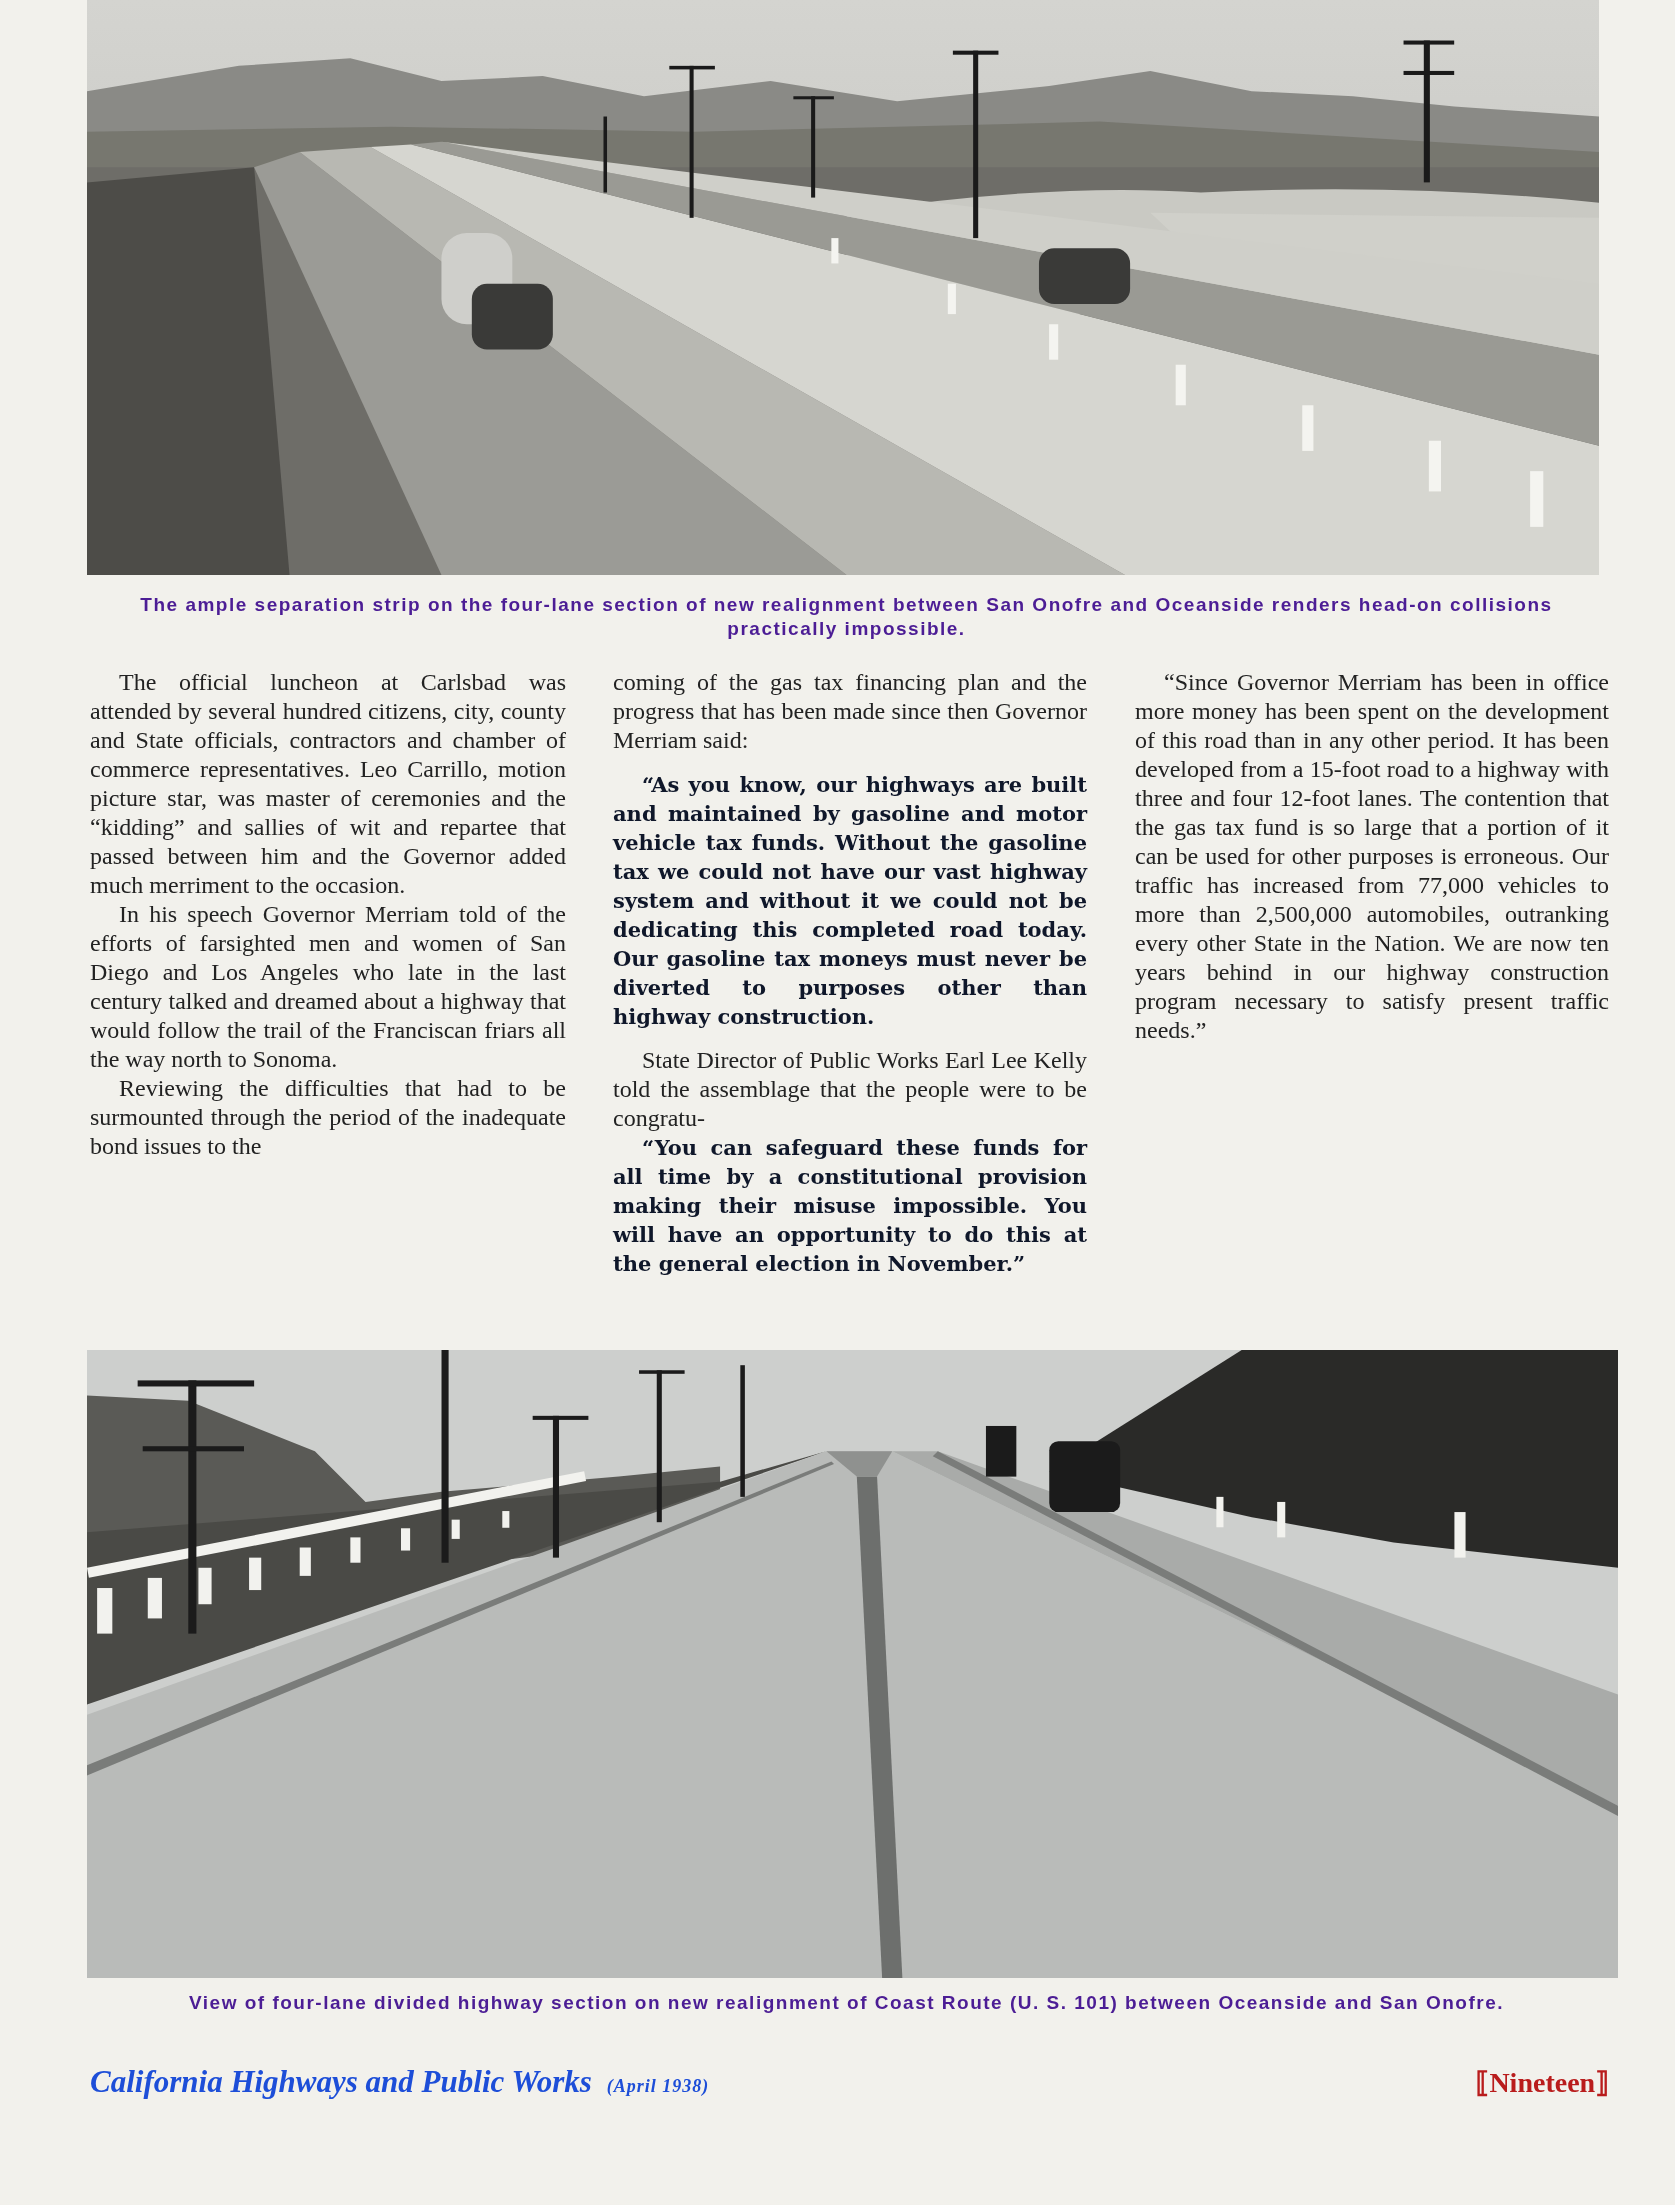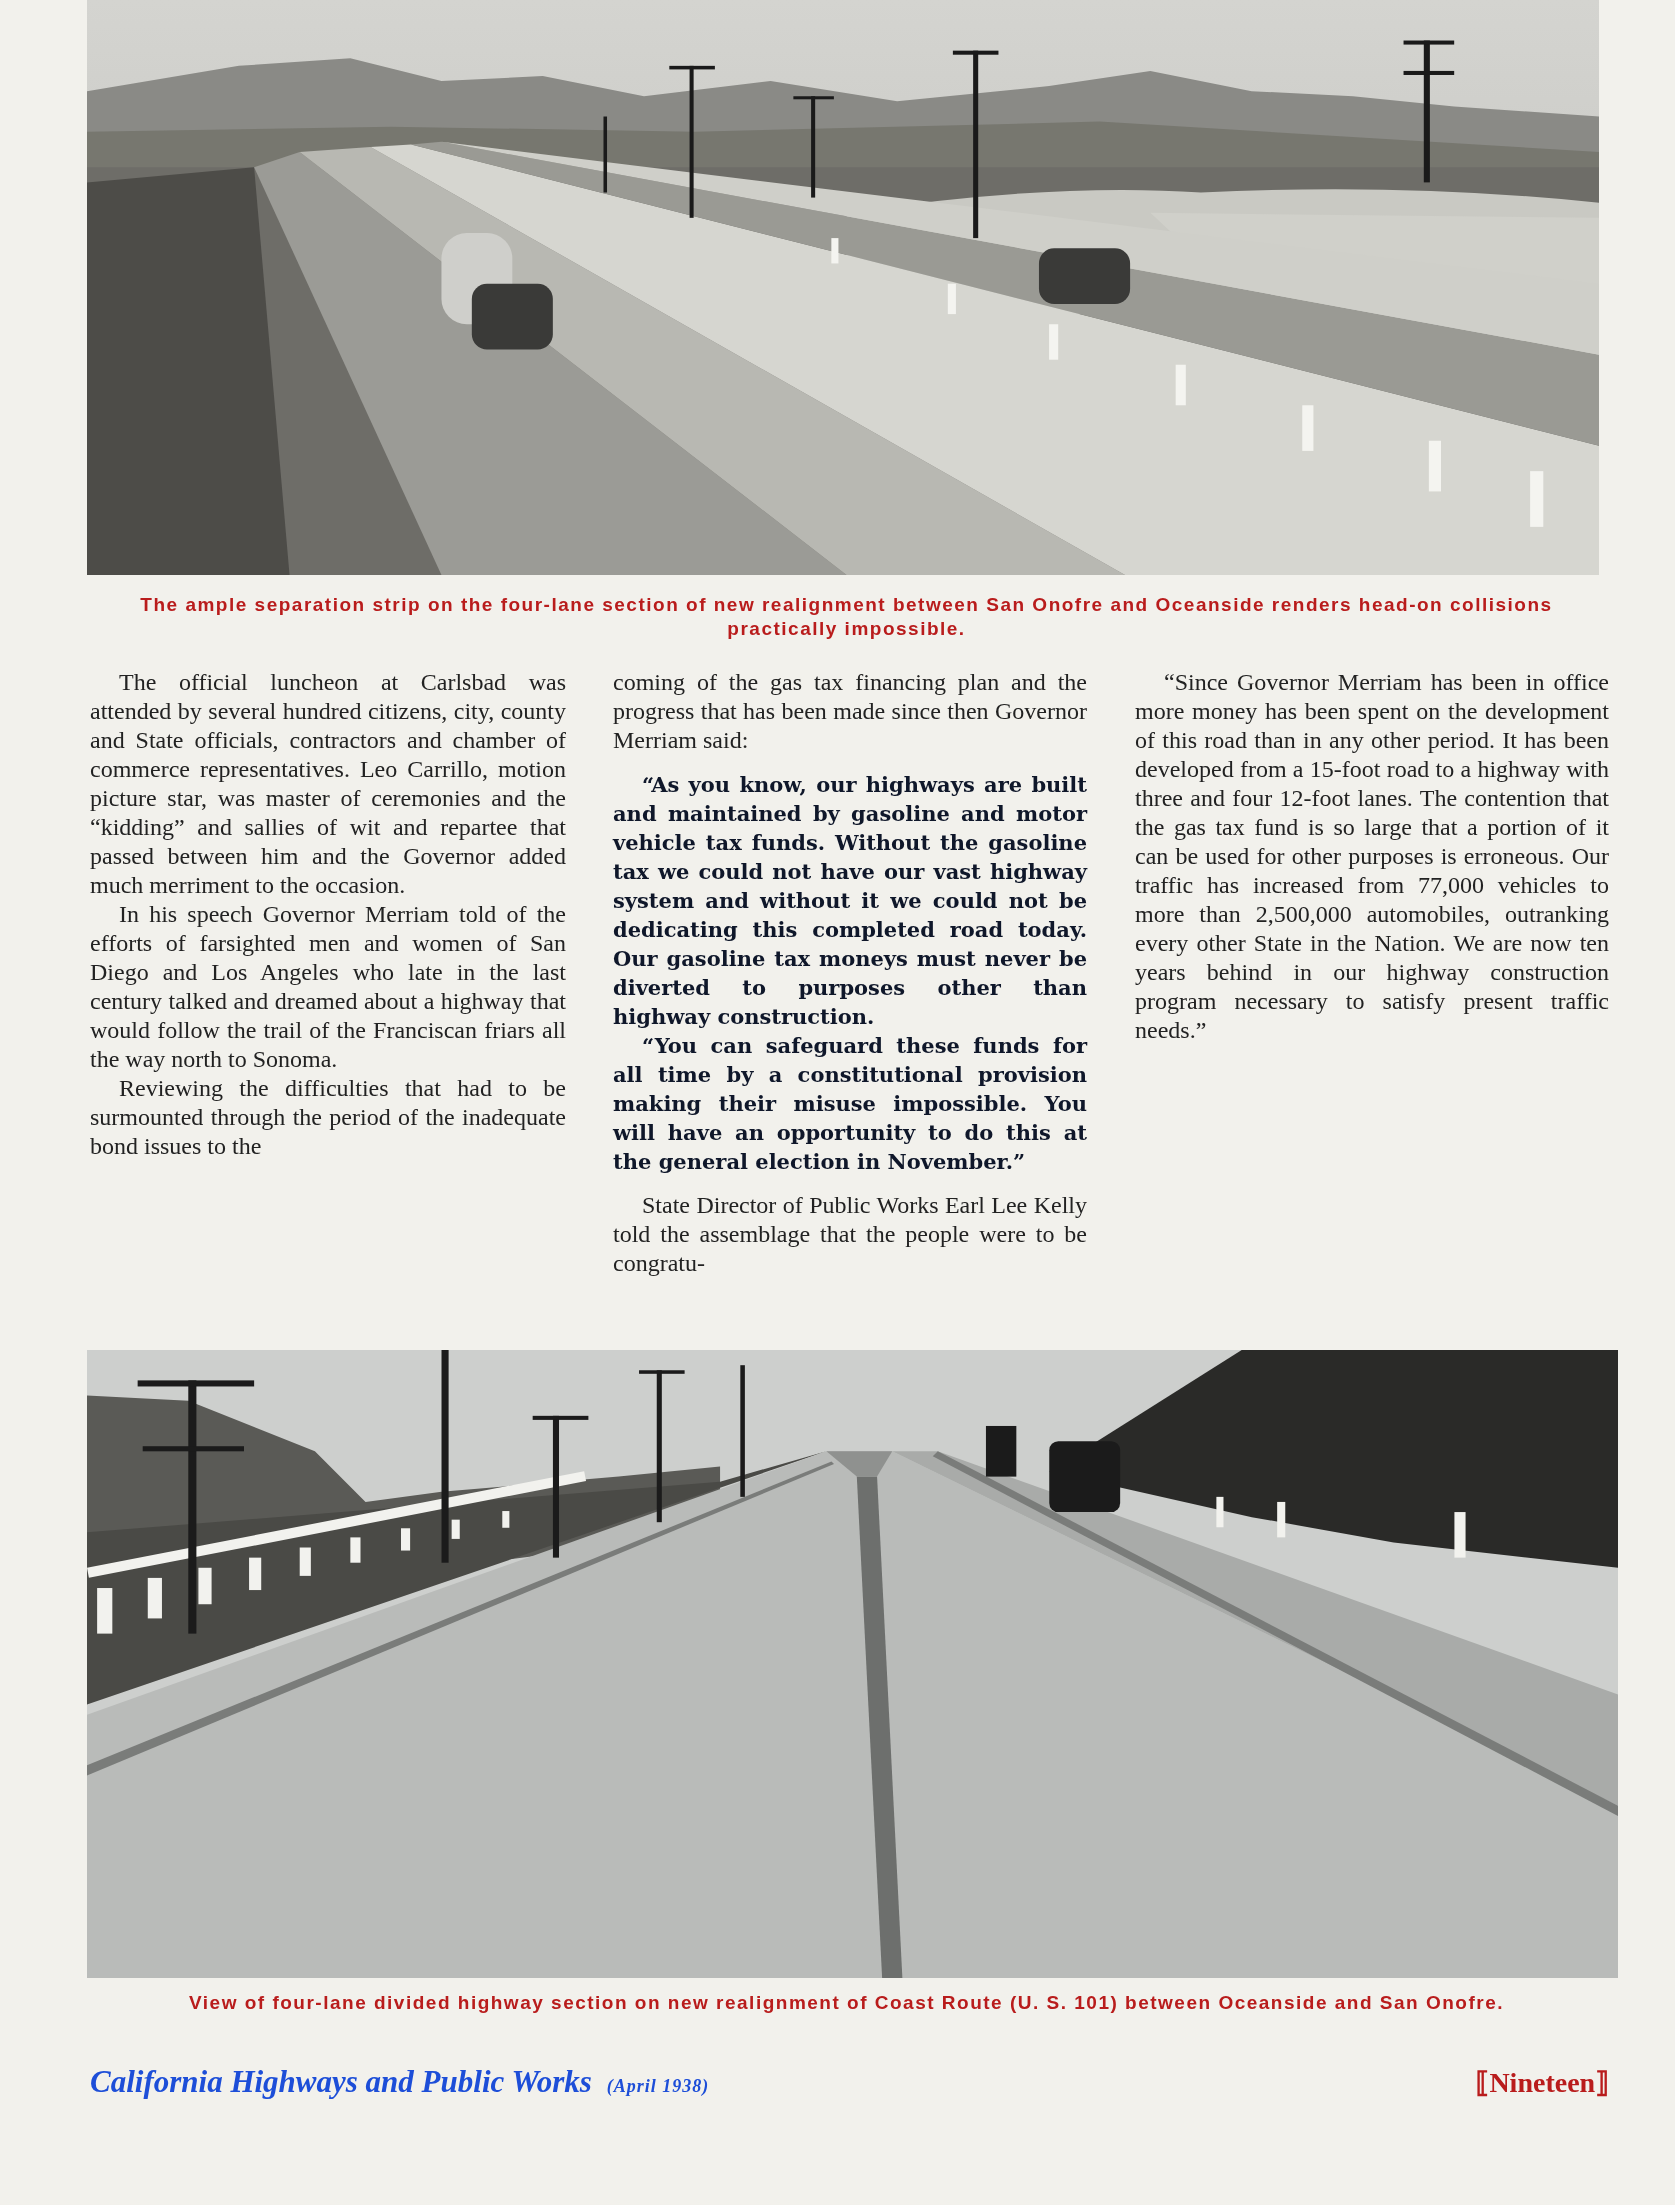--- a/index.html
+++ b/index.html
@@ -11,21 +11,21 @@
   }
   .photo { position: absolute; overflow: hidden; }
   .photo svg { display: block; width: 100%; height: 100%; }
   #photo-top { left: 87px; top: 0px; width: 1512px; height: 575px; }
   #photo-bottom { left: 87px; top: 1350px; width: 1531px; height: 628px; }
 
   .caption {
     position: absolute; left: 87px; width: 1519px; text-align: center;
     font-family: "Liberation Sans", "DejaVu Sans", sans-serif;
     font-weight: bold; font-size: 19px; letter-spacing: 1.5px; line-height: 24px;
-    color: #b91c1c;
+    color: #4c1d95;
   }
   #caption-top { top: 593px; }
   #caption-bottom { top: 1991px; }
 
   .column {
     position: absolute; top: 668px; width: 476px;
     font-family: "Liberation Serif", "DejaVu Serif", serif;
     font-size: 24px; line-height: 29px; text-align: justify;
     color: #222;
   }
@@ -107,22 +107,22 @@
 
 <div class="column" id="col-1">
   <p class="indent">The official luncheon at Carlsbad was attended by several hundred citizens, city, county and State officials, contractors and chamber of commerce representatives. Leo Carrillo, motion picture star, was master of ceremonies and the “kidding” and sallies of wit and repartee that passed between him and the Governor added much merriment to the occasion.</p>
   <p class="indent">In his speech Governor Merriam told of the efforts of farsighted men and women of San Diego and Los Angeles who late in the last century talked and dreamed about a highway that would follow the trail of the Franciscan friars all the way north to Sonoma.</p>
   <p class="indent">Reviewing the difficulties that had to be surmounted through the period of the inadequate bond issues to the</p>
 </div>
 
 <div class="column" id="col-2">
   <p>coming of the gas tax financing plan and the progress that has been made since then Governor Merriam said:</p>
   <p class="indent bold gap-before">“As you know, our highways are built and maintained by gasoline and motor vehicle tax funds. Without the gasoline tax we could not have our vast highway system and without it we could not be dedicating this completed road today. Our gasoline tax moneys must never be diverted to purposes other than highway construction.</p>
+  <p class="indent gap-before">State Director of Public Works Earl Lee Kelly told the assemblage that the people were to be congratu-</p>
   <p class="indent bold">“You can safeguard these funds for all time by a constitutional provision making their misuse impossible. You will have an opportunity to do this at the general election in November.”</p>
-  <p class="indent gap-before">State Director of Public Works Earl Lee Kelly told the assemblage that the people were to be congratu-</p>
 </div>
 
 <div class="column" id="col-3">
   <p class="indent">“Since Governor Merriam has been in office more money has been spent on the development of this road than in any other period. It has been developed from a 15-foot road to a highway with three and four 12-foot lanes. The contention that the gas tax fund is so large that a portion of it can be used for other purposes is erroneous. Our traffic has increased from 77,000 vehicles to more than 2,500,000 automobiles, outranking every other State in the Nation. We are now ten years behind in our highway construction program necessary to satisfy present traffic needs.”</p>
 </div>
 
 <div class="photo" id="photo-bottom">
   <svg viewBox="0 0 3023 1240" preserveAspectRatio="none">
     <rect width="3023" height="1240" fill="#cdcfcd"></rect>
     <path d="M2280 0 L3023 0 L3023 430 L2580 380 L2300 330 L1900 240 Z" fill="#2a2a28"></path>

